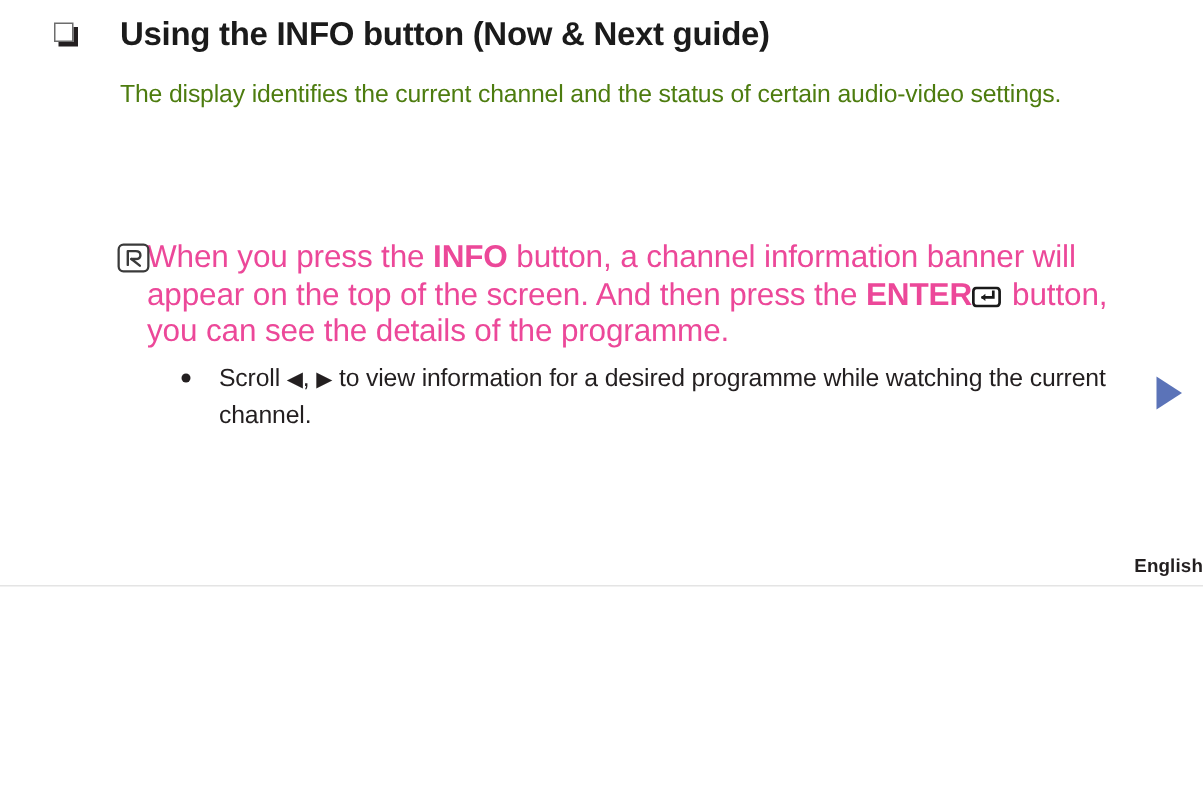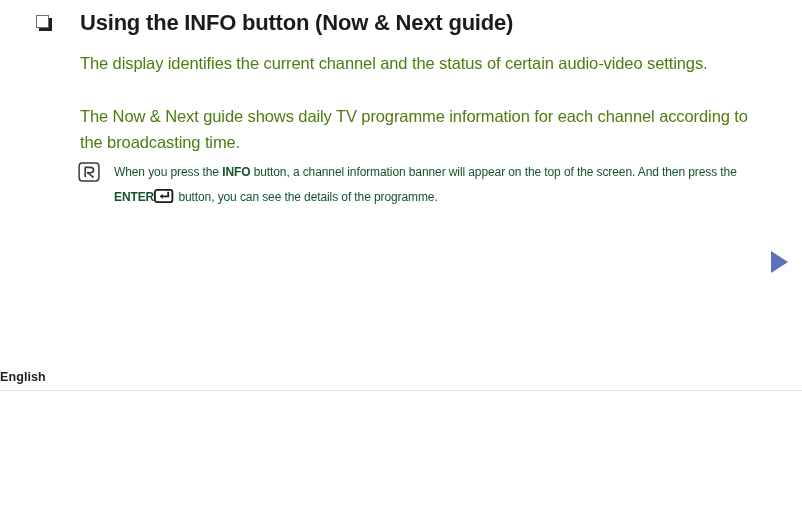--- a/index.html
+++ b/index.html
@@ -91,24 +91,24 @@
     width: 690px;
   }
   .note-icon {
     position: absolute;
     left: 0px;
     top: 2px;
     width: 22px;
     height: 20px;
   }
   .note-text {
-    margin-left: 36px;
-    font-size: 12px;
+    margin-left: 20px;
+    font-size: 21px;
     line-height: 24.5px;
-    color: #14532d;
+    color: #ec4899;
     letter-spacing: -0.1px;
   }
   .b { font-weight: bold; }
   .enter-icon {
     display: inline-block;
     width: 20px;
     height: 14px;
     vertical-align: -2px;
     margin: 0 1px 0 0px;
   }
@@ -151,21 +151,21 @@
     border-bottom: 11px solid transparent;
     border-left: 17px solid #5b73b8;
   }
 
   
   .footer {
     position: absolute;
     left: 0;
     right: 0;
     bottom: 10px;
-    text-align: left;
+    text-align: right;
     font-size: 12.5px;
     font-weight: bold;
     color: #231f20;
     letter-spacing: 0.1px;
   }
   .footer-rule {
     position: absolute;
     left: 0;
     right: 0;
     bottom: 3px;
@@ -180,41 +180,43 @@
 
   <div class="heading-row">
     <span class="heading-bullet">
       <span class="sq-shadow"></span>
       <span class="sq-main"></span>
     </span>
     <span class="heading-text">Using the INFO button (Now &amp; Next guide)</span>
   </div>
 
   <div class="para para-1">The display identifies the current channel and the status of certain audio-video settings.</div>
-  <div class="para para-2">The Now &amp; Next guide shows daily TV programme information for each channel according to the broadcasting time.</div>
 
   <div class="note-block">
     <span class="note-icon">
       <svg width="22" height="20" viewBox="0 0 22 20" xmlns="http://www.w3.org/2000/svg">
         <rect x="1.1" y="1.1" width="19.8" height="17.8" rx="3.2" ry="3.2" fill="#ffffff" stroke="#3a3a3a" stroke-width="1.5"></rect>
         <path d="M7.2 14.6 L7.2 5.4 L12.4 5.4 C14.6 5.4 15.6 6.6 15.6 8.1 C15.6 9.6 14.6 10.7 12.4 10.7 L9.6 10.7" fill="none" stroke="#3a3a3a" stroke-width="1.6" stroke-linecap="round" stroke-linejoin="round"></path>
         <path d="M9.6 10.7 L15.2 15.1" fill="none" stroke="#3a3a3a" stroke-width="1.6" stroke-linecap="round"></path>
       </svg>
     </span>
     <div class="note-text">
       <span>When you press the </span><span class="b">INFO</span><span> button, a channel information banner will appear on the top of the screen. And then press the </span><span class="b">ENTER</span><span class="enter-icon"><svg width="20" height="14" viewBox="0 0 20 14" xmlns="http://www.w3.org/2000/svg">
             <rect x="0.9" y="0.9" width="17.5" height="12.2" rx="2.2" ry="2.2" fill="#ffffff" stroke="#1a1a1a" stroke-width="1.8"></rect>
             <path d="M14.2 3.6 L14.2 7.3 L7.2 7.3" fill="none" stroke="#1a1a1a" stroke-width="1.8" stroke-linecap="square"></path>
             <path d="M8.9 4.9 L6.0 7.3 L8.9 9.7 Z" fill="#1a1a1a"></path>
           </svg></span><span> button, you can see the details of the programme.</span>
     </div>
   </div>
 
   <div class="bullet-list">
 
+    <div class="bullet-item">
+      <span class="dot"></span><span>Scroll </span><span class="arrowglyph">◀</span><span>, </span><span class="arrowglyph">▶</span><span> to view information for a desired programme while watching the current channel.</span>
+    </div>
 
 
   </div>
 
   <div class="nav-arrow"></div>
 
   <div class="footer">English</div>
   <div class="footer-rule"></div>
 
 </div>

